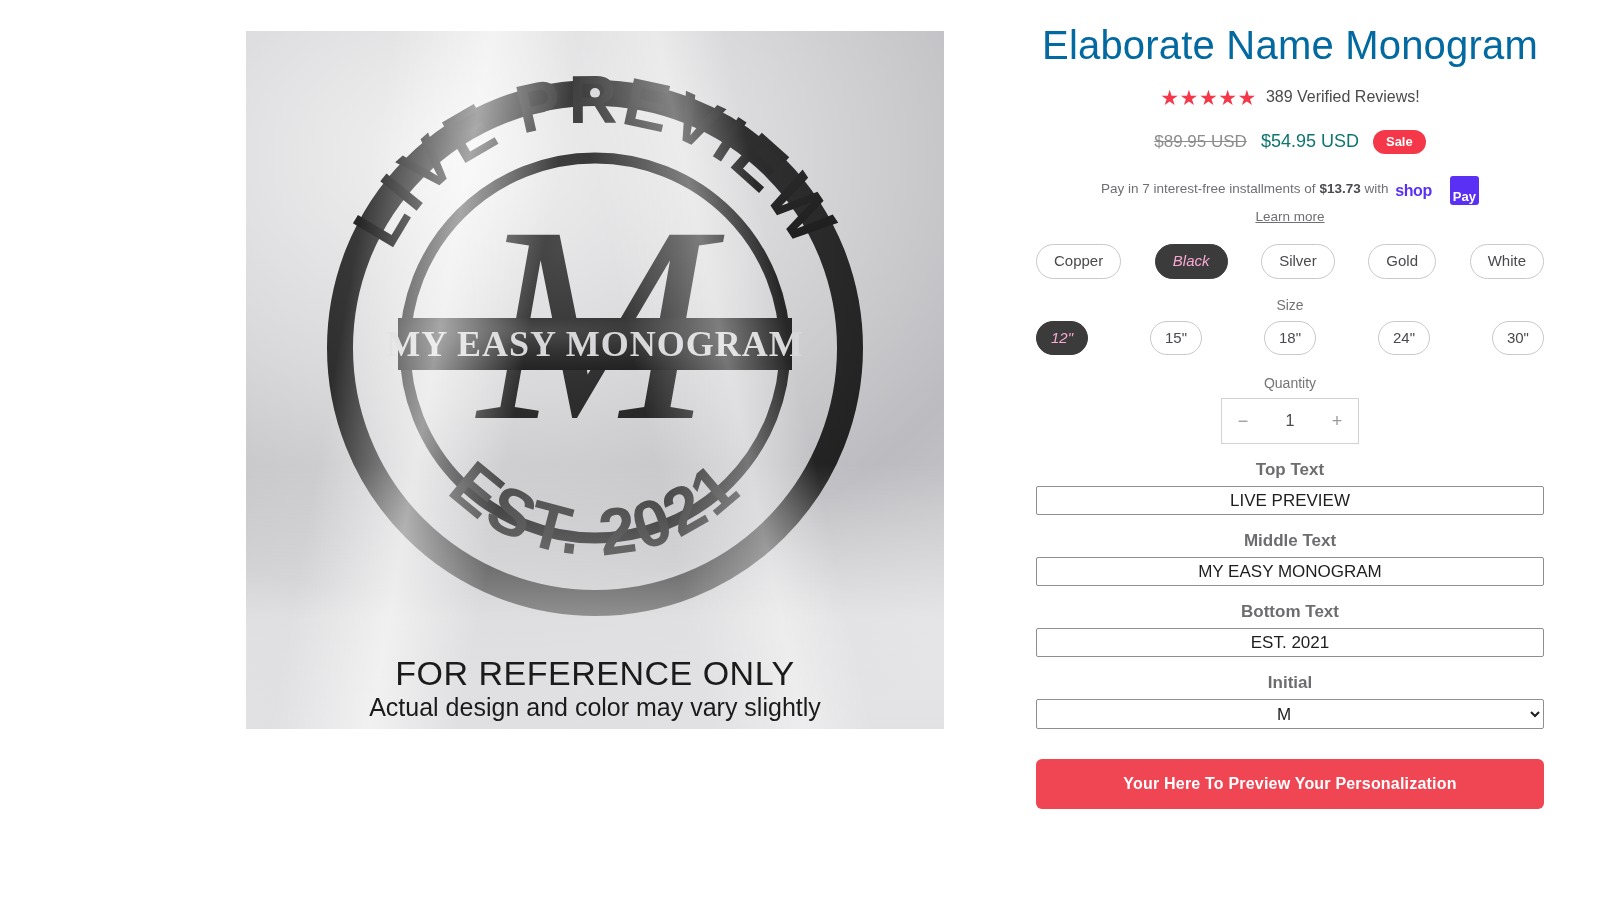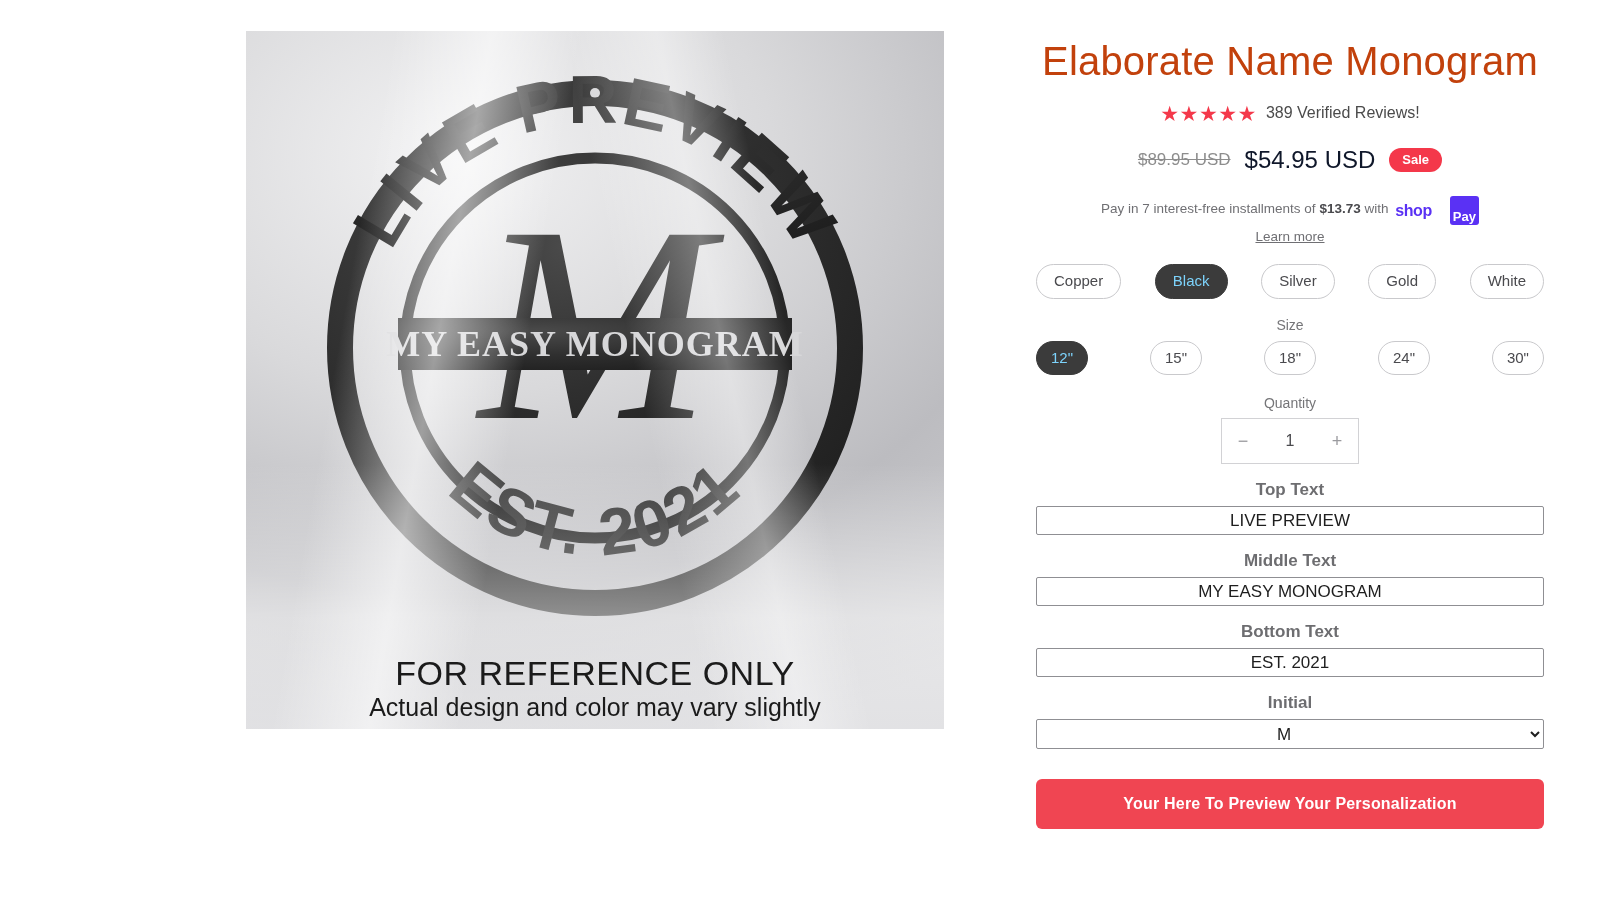--- a/index.html
+++ b/index.html
@@ -70,23 +70,23 @@
     height: 900px;
     flex: none;
     padding: 8px 56px 0 56px;
     text-align: center;
     color: #333;
   }
   .product-title {
     font-size: 40px;
     font-weight: 400;
     line-height: 1.27;
-    color: #c2410c;
+    color: #0369a1;
     letter-spacing: .2px;
-    margin-top: 28px;
+    margin-top: 12px;
   }
   .rating-row {
     margin-top: 16px;
     display: flex;
     align-items: center;
     justify-content: center;
     gap: 9px;
     line-height: 1;
   }
   .stars { color: #f4384a; font-size: 21px; letter-spacing: .5px; }
@@ -97,21 +97,21 @@
     display: flex;
     align-items: center;
     justify-content: center;
     gap: 14px;
   }
   .price-old {
     font-size: 17px;
     color: #8d8d8d;
     text-decoration: line-through;
   }
-  .price-new { font-size: 24px; color: #0f172a; }
+  .price-new { font-size: 18px; color: #0f766e; }
   .sale-badge {
     background: #f4384a;
     color: #fff;
     font-size: 13px;
     font-weight: 700;
     border-radius: 14px;
     padding: 5px 13px 6px;
     line-height: 1;
   }
 
@@ -172,21 +172,22 @@
     color: #4a4a4e;
     font-size: 15px;
     padding: 8px 17px;
     line-height: 1.1;
     cursor: pointer;
     white-space: nowrap;
   }
   .pill.selected {
     background: #3b3b3b;
     border-color: #3b3b3b;
-    color: #7dd3fc;
+    color: #f9a8d4;
+    font-style: italic;
   }
   .pill.size { padding: 8px 14px; }
 
   .qty-label {
     font-size: 14px;
     color: #757578;
     margin-top: 20px;
     margin-bottom: 7px;
   }
   .qty-box {

